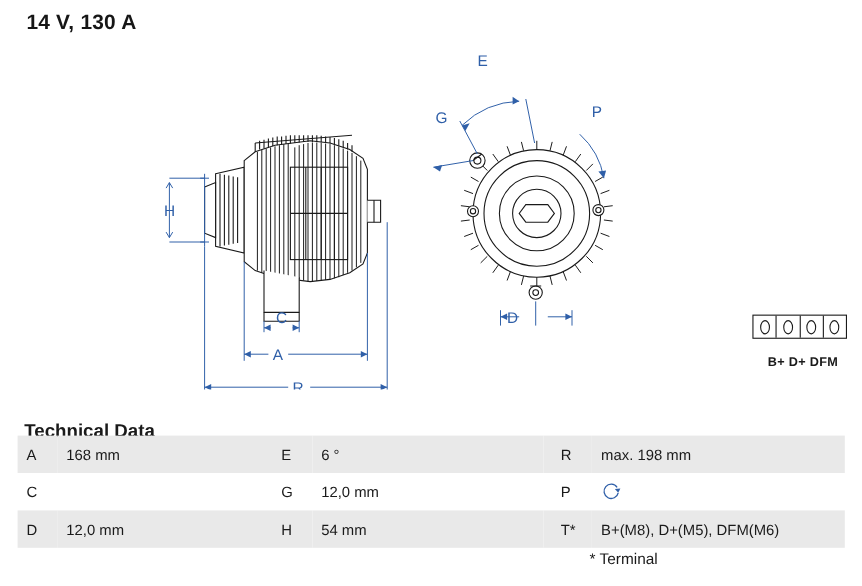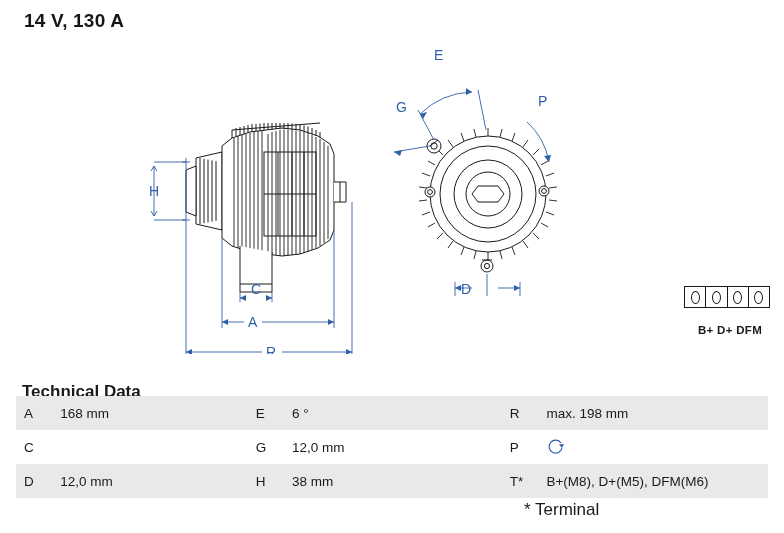--- a/index.html
+++ b/index.html
@@ -106,23 +106,23 @@
     padding-left: 10px;
     padding-right: 4px;
     white-space: nowrap;
   }
   td.val-a { width: 196px; }
   td.val-b { width: 222px; }
   td.val-c { width: 240px; }
   td.key.gap { padding-left: 16px; }
   .footnote {
     position: absolute;
-    left: 524px;
+    left: 536px;
     top: 500px;
-    font-size: 17px;
+    font-size: 14px;
   }
   .swirl {
     display: inline-block;
     width: 20px;
     height: 18px;
     vertical-align: -4px;
   }
 </style>
 </head>
 <body>
@@ -300,21 +300,21 @@
               <path d="M15,5 A 6.5 6.5 0 1 0 16,10"></path>
               <path d="M16,10 L13,6.5 L18,6 Z" fill="#2f5fa8" stroke="none"></path>
             </svg>
           </span>
         </td>
       </tr>
       <tr class="shaded">
         <td class="key">D</td>
         <td class="val-a">12,0 mm</td>
         <td class="key gap">H</td>
-        <td class="val-b">38 mm</td>
+        <td class="val-b">54 mm</td>
         <td class="key gap">T*</td>
         <td class="val-c">B+(M8), D+(M5), DFM(M6)</td>
       </tr>
     </tbody>
   </table>
 
   <div class="footnote">* Terminal</div>
 
 </div>
 

